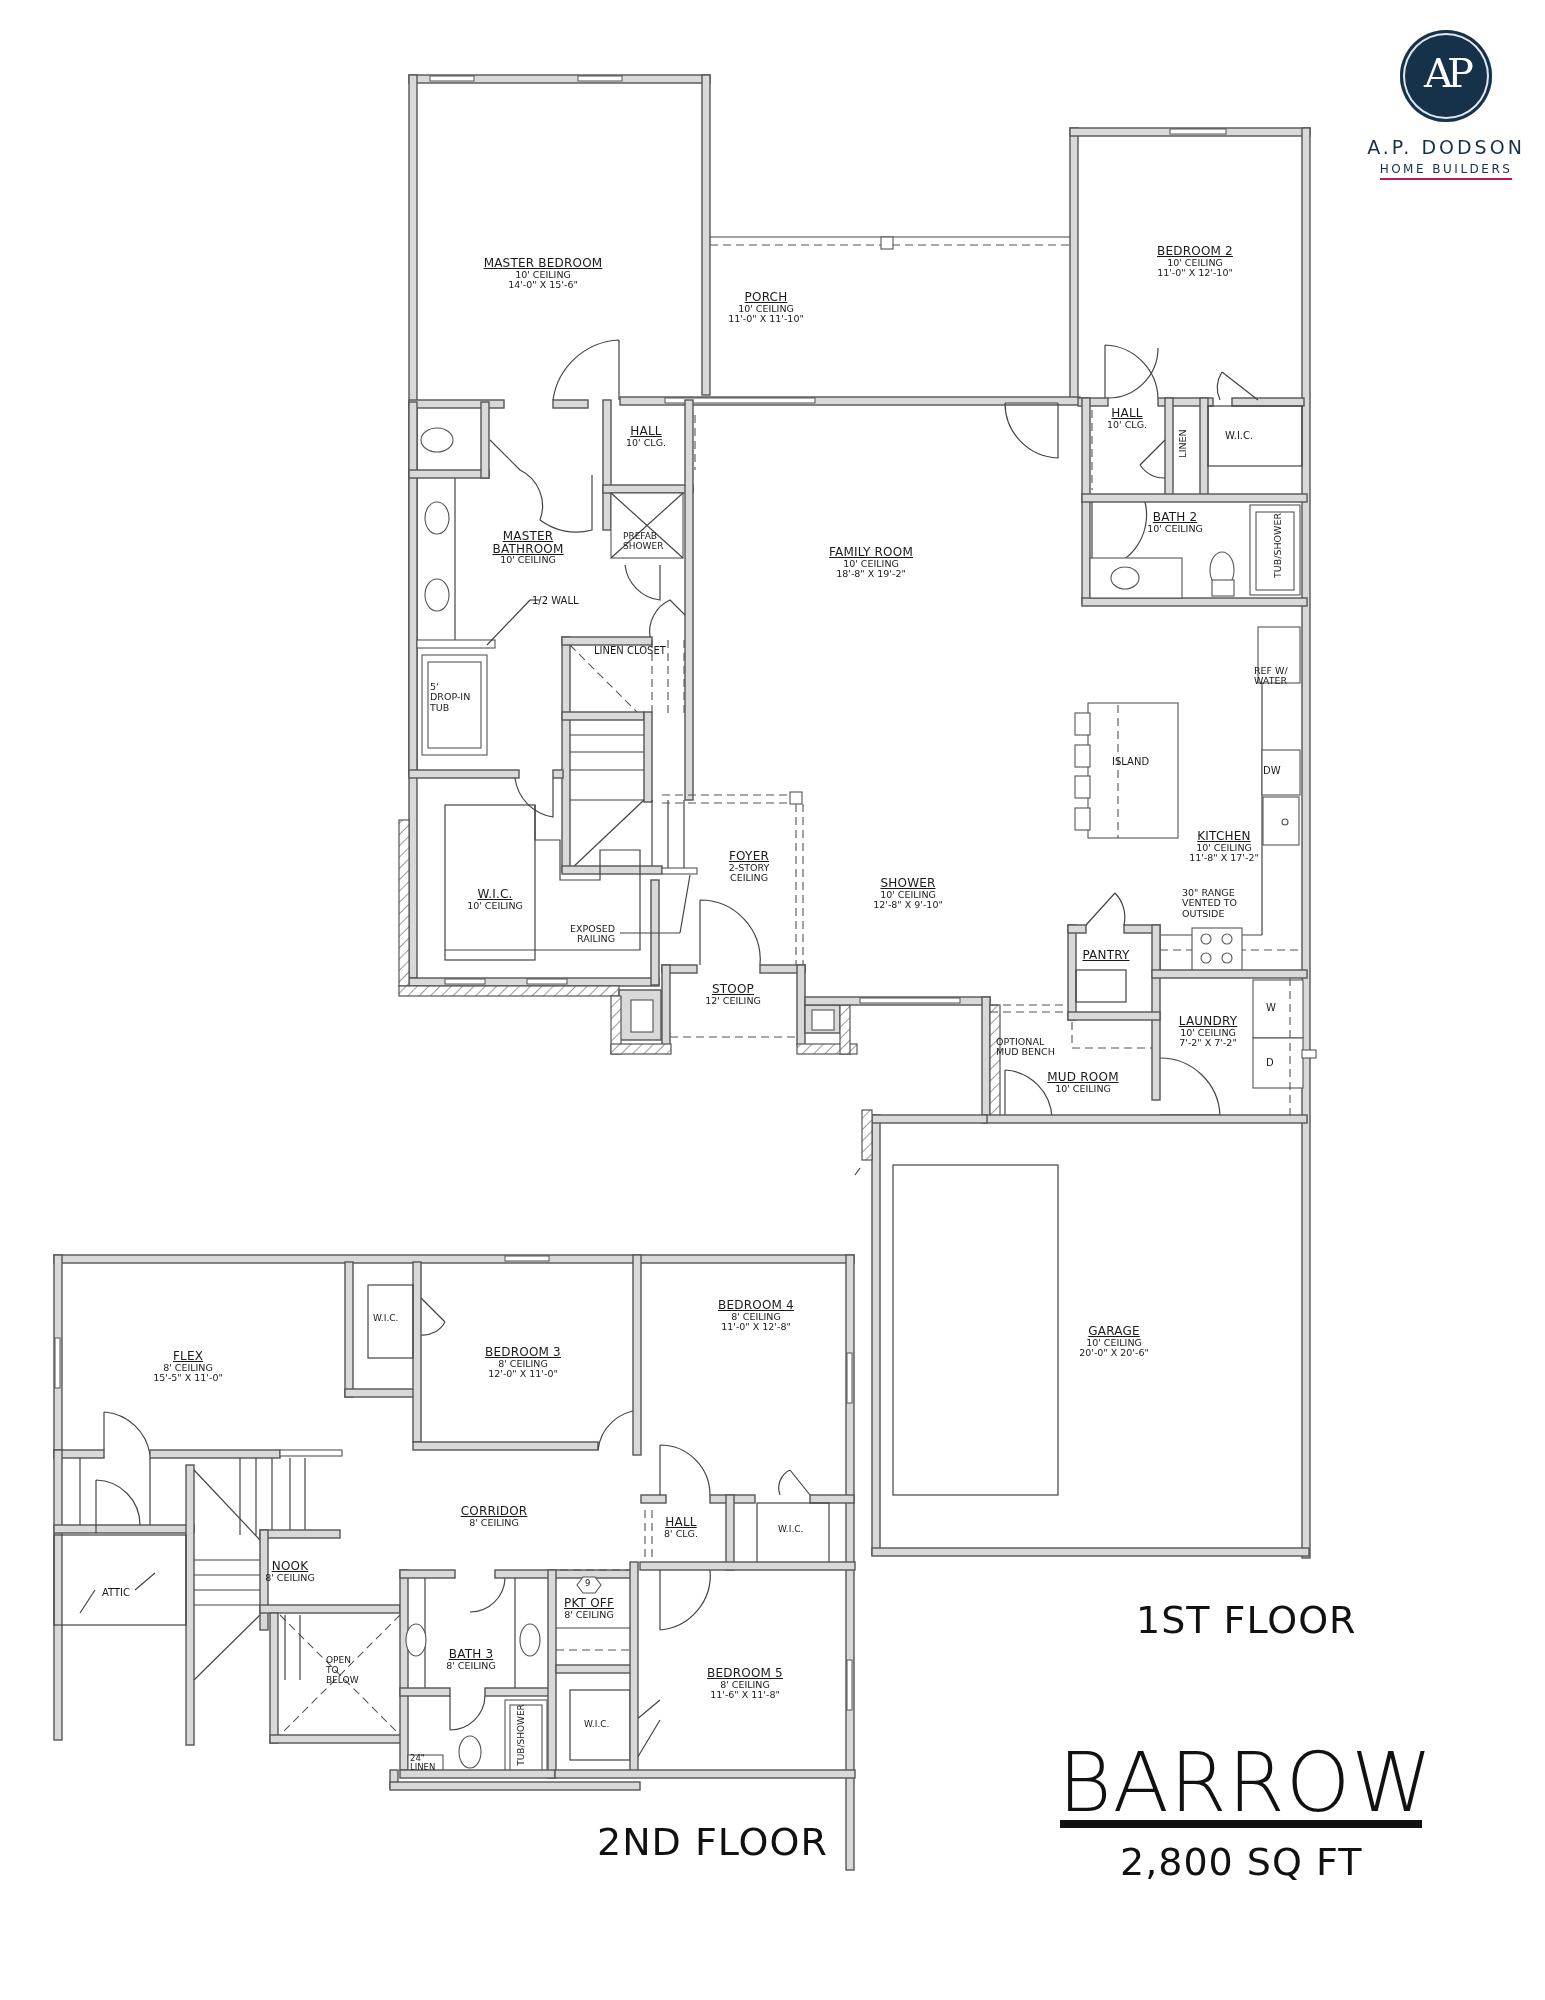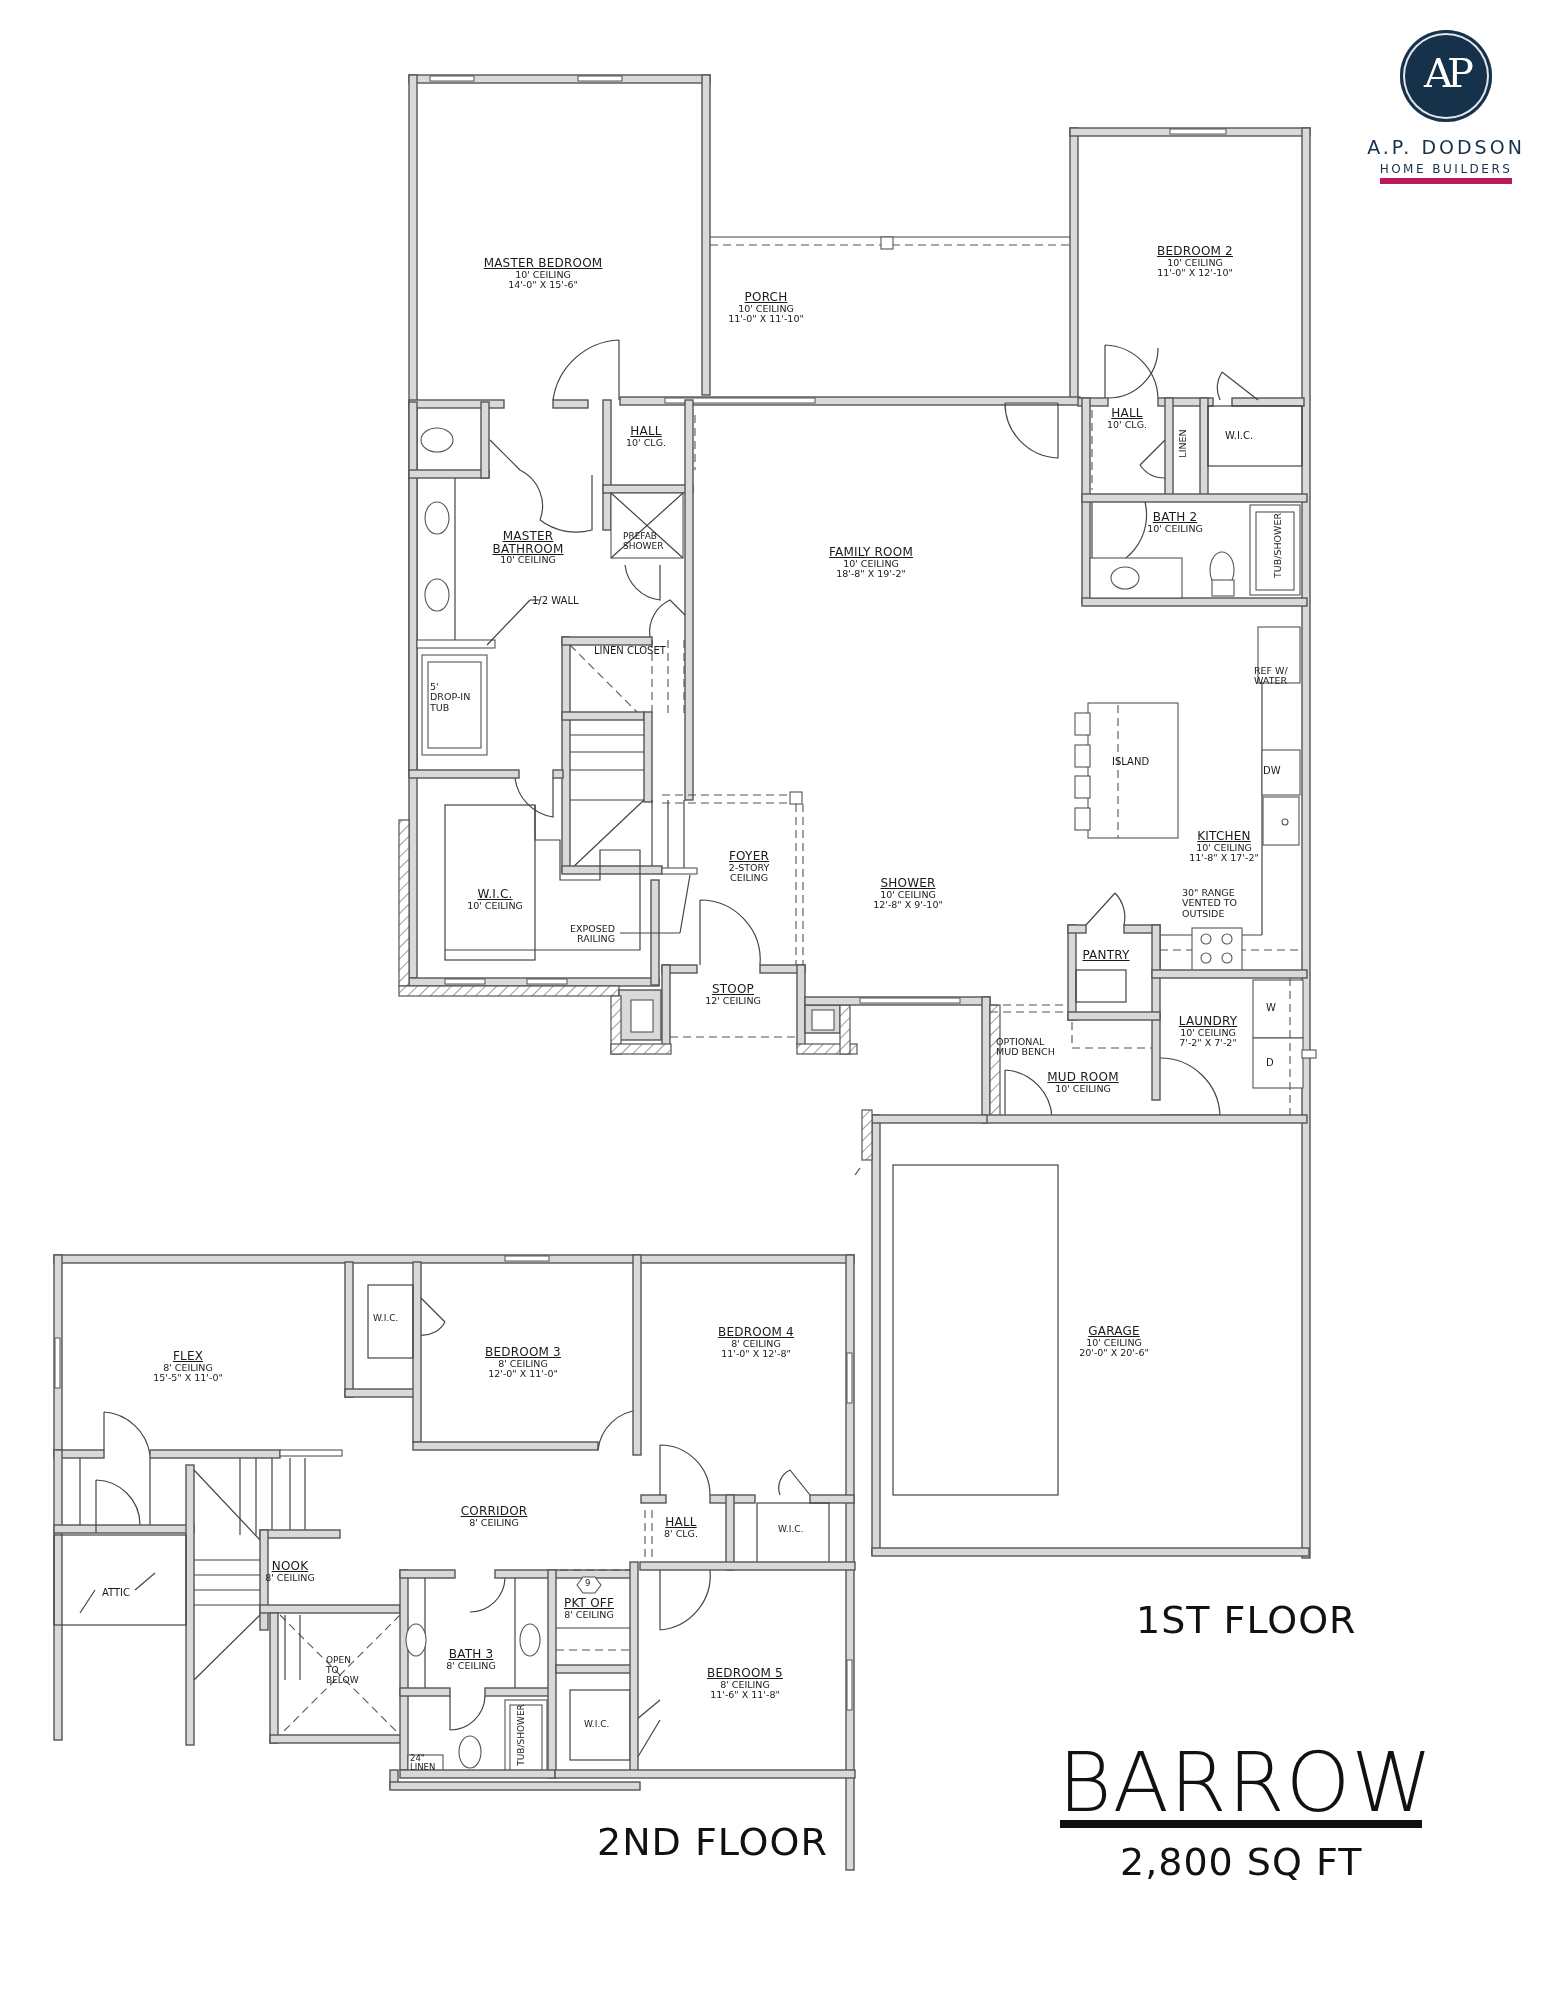--- a/index.html
+++ b/index.html
@@ -24,21 +24,21 @@
           white-space: nowrap; }
 
   .logo { position: absolute; left: 1356px; top: 30px; width: 180px; text-align: center; }
   .logo-circle { width: 92px; height: 92px; border-radius: 50%; background: #16314a;
                  margin: 0 auto; position: relative; box-shadow: inset 0 0 0 3px #16314a, inset 0 0 0 5px #dfe6ec; }
   .logo-mono { position: absolute; left: 0; right: 0; top: 20px; text-align: center;
                color: #ffffff; font-family: "DejaVu Serif", serif; font-size: 40px; letter-spacing: -6px; }
   .logo-name { font-family: "DejaVu Sans", sans-serif; font-size: 19px; letter-spacing: 3px;
                color: #16314a; margin-top: 14px; }
   .logo-tag { font-family: "DejaVu Sans", sans-serif; font-size: 12px; letter-spacing: 2.5px;
-              color: #16314a; border-bottom: 6px solid #be185d; padding-bottom: 2px; display: inline-block; }
+              color: #16314a; border-bottom: 2px solid #be185d; padding-bottom: 2px; display: inline-block; }
 
   .floor-title { position: absolute; font-family: "DejaVu Sans", sans-serif; font-size: 38px;
                  color: #111; letter-spacing: 1px; }
   .plan-name { position: absolute; left: 1058px; top: 1735px; font-size: 82px;
                font-family: "DejaVu Sans", sans-serif; color: #111; letter-spacing: 1px; font-weight: 300; }
   .plan-rule { position: absolute; left: 1060px; top: 1820px; width: 362px; height: 8px; background: #111; }
   .plan-sqft { position: absolute; left: 1120px; top: 1840px; font-size: 38px;
                font-family: "DejaVu Sans", sans-serif; color: #111; letter-spacing: 1px; }
 </style>
 </head>
@@ -458,21 +458,21 @@
   <span class="name">FLEX</span>
   <span class="sub">8' CEILING</span>
   <span class="sub">15'-5" X 11'-0"</span>
 </div>
 <div class="note" style="left:373px; top:1314px; font-size:9px;">W.I.C.</div>
 <div class="label" style="left:523px; top:1346px;">
   <span class="name">BEDROOM 3</span>
   <span class="sub">8' CEILING</span>
   <span class="sub">12'-0" X 11'-0"</span>
 </div>
-<div class="label" style="left:756px; top:1326px;">
+<div class="label" style="left:756px; top:1299px;">
   <span class="name">BEDROOM 4</span>
   <span class="sub">8' CEILING</span>
   <span class="sub">11'-0" X 12'-8"</span>
 </div>
 <div class="label" style="left:494px; top:1505px;">
   <span class="name">CORRIDOR</span>
   <span class="sub">8' CEILING</span>
 </div>
 <div class="label" style="left:681px; top:1516px;">
   <span class="name">HALL</span>

